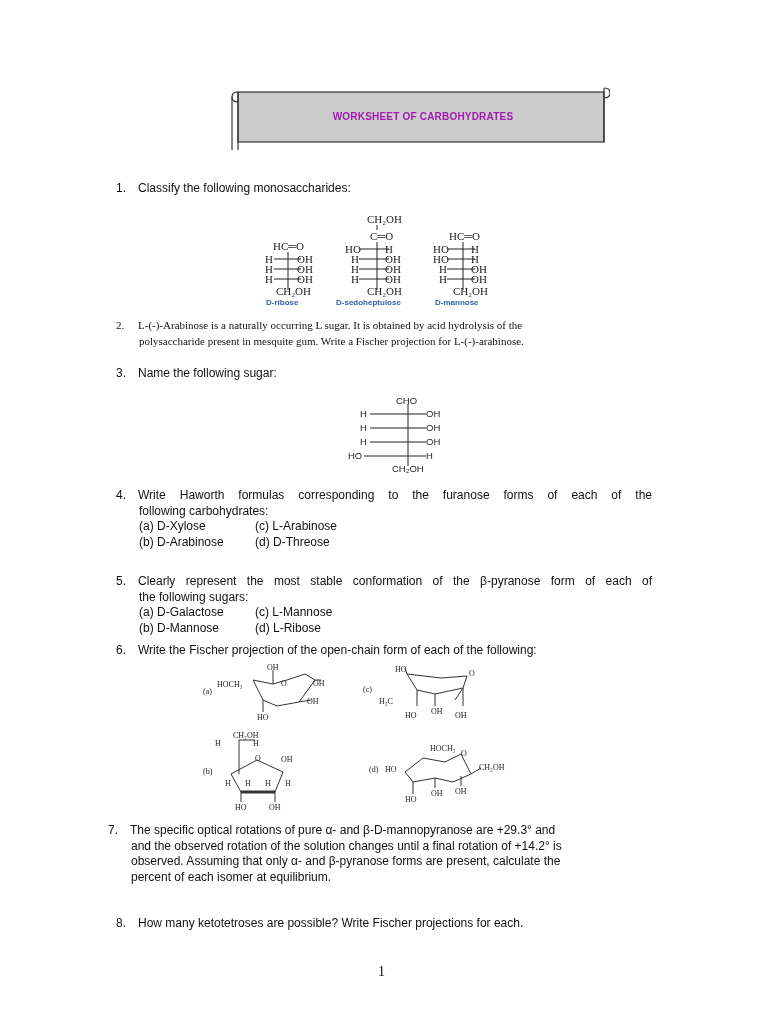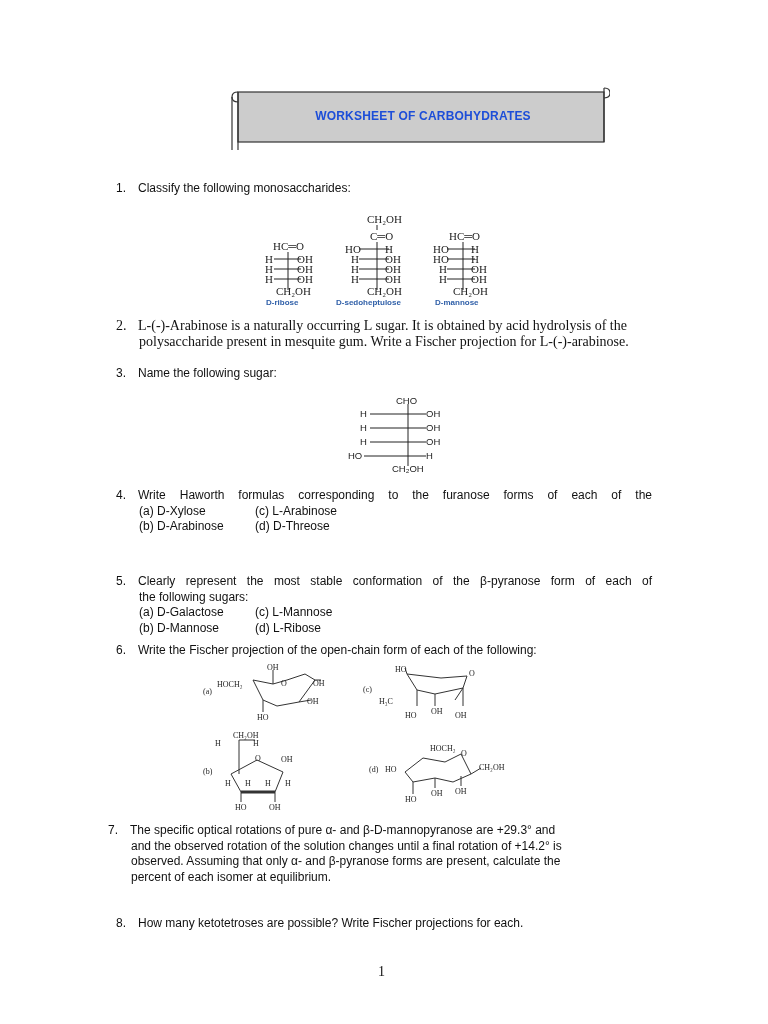--- a/index.html
+++ b/index.html
@@ -1,23 +1,23 @@
 <!DOCTYPE html>
 <html><head>
 <meta charset="utf-8">
 <style>
   html, body { margin:0; padding:0; }
   body { width:768px; height:1024px; background:#ffffff; position:relative; overflow:hidden;
          font-family:"Liberation Sans", sans-serif; color:#111; }
   .abs { position:absolute; }
   .sans { font-family:Liberation Sans, sans-serif; font-size:12px; line-height:15.5px; }
-  .serif { font-family:"Liberation Serif", serif; font-size:14px; line-height:15.5px; }
+  .serif { font-family:"Liberation Serif", serif; font-size:11px; line-height:15.5px; }
   .banner { left:232px; top:88px; width:382px; height:56px; }
   .banner-title { position:absolute; left:0; top:0; width:382px; height:56px; display:flex; align-items:center; justify-content:center;
-                  font-family:"Liberation Sans", sans-serif; font-weight:bold; font-size:12px; letter-spacing:0.2px; color:#1d4ed8; }
+                  font-family:"Liberation Sans", sans-serif; font-weight:bold; font-size:10px; letter-spacing:0.2px; color:#a21caf; }
   .num { display:inline-block; width:22px; }
   .ind { padding-left:23px; }
   .opts { padding-left:23px; }
   .opts span { display:inline-block; }
   .c1 { width:116px; }
   .chem { font-family:"Liberation Serif", serif; font-size:11px; fill:#222; }
   .chem-s { font-family:"Liberation Sans", sans-serif; font-size:9.5px; fill:#222; }
   .chem-sm { font-family:"Liberation Serif", serif; font-size:8px; fill:#222; }
   .cap { font-family:"Liberation Sans", sans-serif; font-size:8px; font-weight:bold; fill:#2f5fa8; }
   .page-no { left:378px; top:964px; font-family:"Liberation Serif", serif; font-size:14px; }
@@ -120,20 +120,21 @@
     <line x1="30" y1="48" x2="86" y2="48" stroke="#222"></line>
     <text class="chem-s" x="86" y="51">OH</text>
   <text class="chem-s" x="8" y="65">HO</text>
     <line x1="24" y1="62" x2="86" y2="62" stroke="#222"></line>
     <text class="chem-s" x="86" y="65">H</text>
   <text class="chem-s" x="52" y="78">CH₂OH</text>
 </svg>
 
 <div class="abs sans" style="left:116px;top:488px;width:536px;">
   <div style="text-align:justify;text-align-last:justify;"><span class="num">4.</span><span>Write Haworth formulas corresponding to the furanose forms of each of the</span></div>
+  <div class="ind">following carbohydrates:</div>
   <div class="opts"><span class="c1">(a) D-Xylose</span><span>(c) L-Arabinose</span></div>
   <div class="opts"><span class="c1">(b) D-Arabinose</span><span>(d) D-Threose</span></div>
 </div>
 
 <div class="abs sans" style="left:116px;top:574px;width:536px;">
   <div style="text-align:justify;text-align-last:justify;"><span class="num">5.</span><span>Clearly represent the most stable conformation of the β-pyranose form of each of</span></div>
   <div class="ind">the following sugars:</div>
   <div class="opts"><span class="c1">(a) D-Galactose</span><span>(c) L-Mannose</span></div>
   <div class="opts"><span class="c1">(b) D-Mannose</span><span>(d) L-Ribose</span></div>
 </div>

